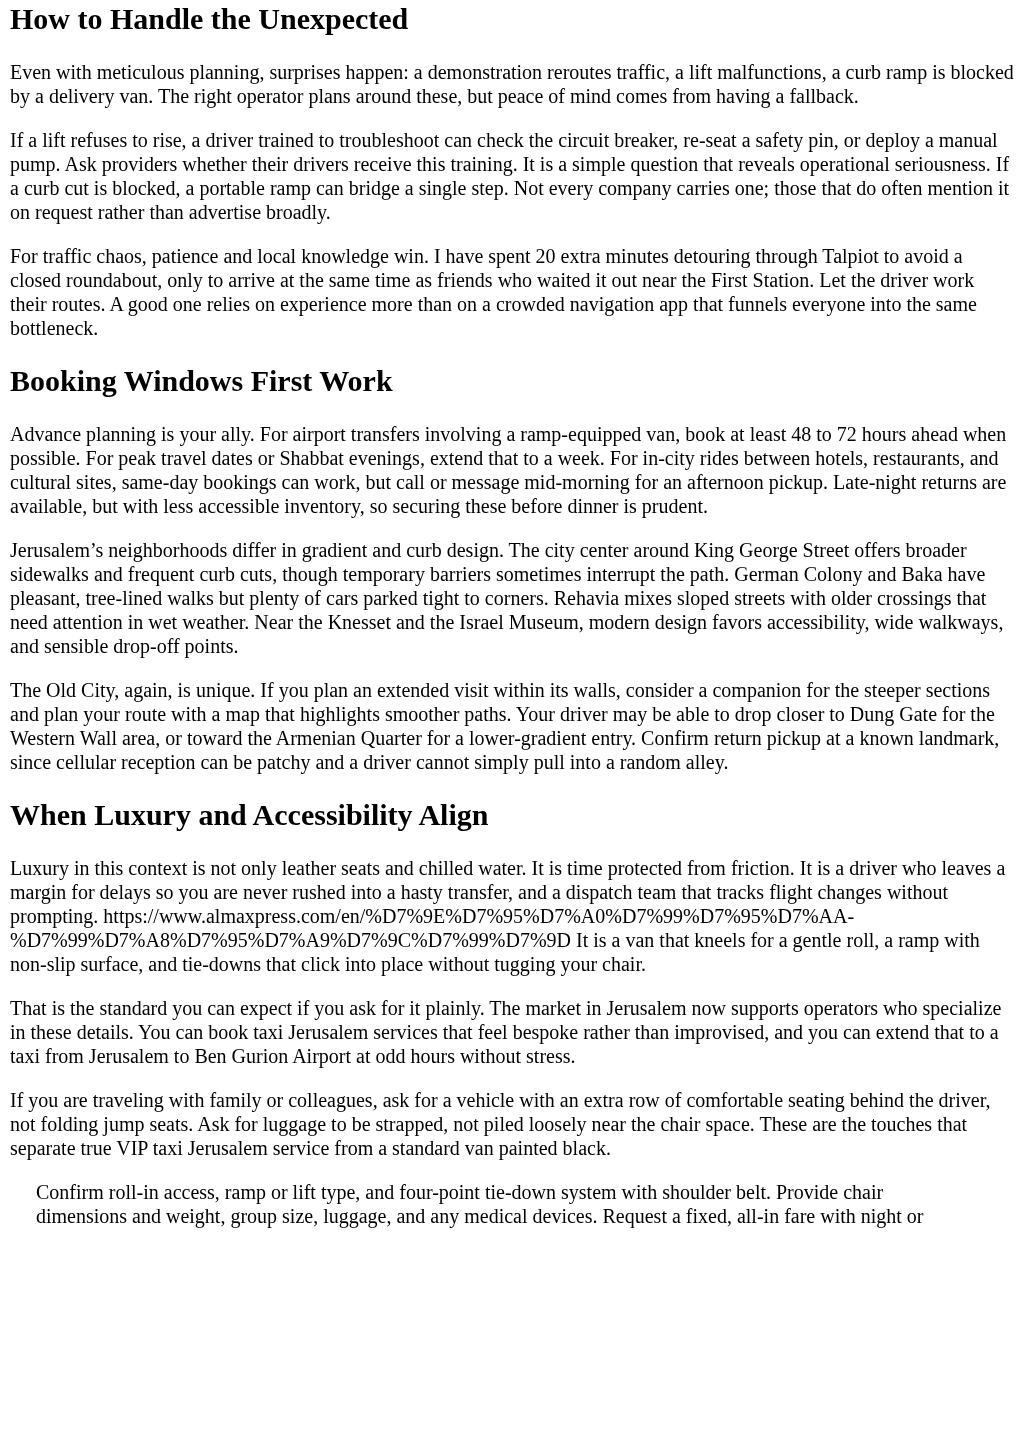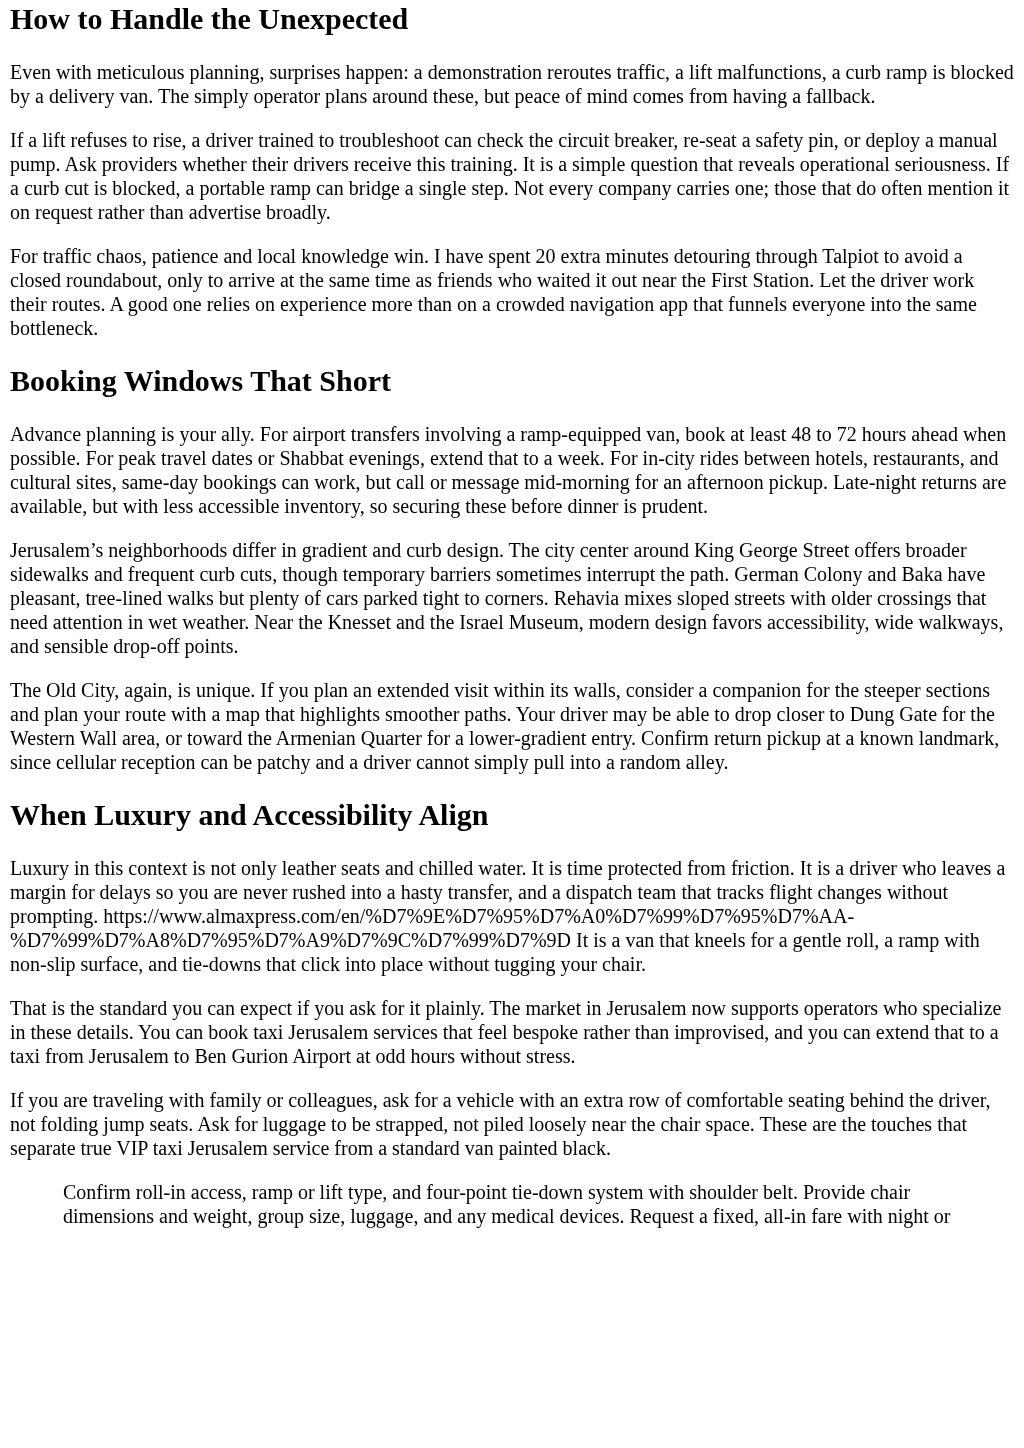--- a/index.html
+++ b/index.html
@@ -27,44 +27,44 @@
     font-weight: bold;
     margin: 24px 0;
   }
   .page section:first-child h2 {
     margin-top: 2px;
   }
   p {
     margin: 20px 0;
   }
   blockquote {
-    margin: 20px 50px 20px 53px;
+    margin: 20px 50px 20px 26px;
   }
   blockquote p {
     margin: 20px 0;
   }
   .nowrap {
     white-space: nowrap;
     margin-top: 41px;
   }
 </style>
 </head>
 <body>
 
 <div class="page">
 
   <section>
     <h2>How to Handle the Unexpected</h2>
-    <p>Even with meticulous planning, surprises happen: a demonstration reroutes traffic, a lift malfunctions, a curb ramp is blocked by a delivery van. The simply operator plans around these, but peace of mind comes from having a fallback.</p>
+    <p>Even with meticulous planning, surprises happen: a demonstration reroutes traffic, a lift malfunctions, a curb ramp is blocked by a delivery van. The right operator plans around these, but peace of mind comes from having a fallback.</p>
     <p>If a lift refuses to rise, a driver trained to troubleshoot can check the circuit breaker, re-seat a safety pin, or deploy a manual pump. Ask providers whether their drivers receive this training. It is a simple question that reveals operational seriousness. If a curb cut is blocked, a portable ramp can bridge a single step. Not every company carries one; those that do often mention it on request rather than advertise broadly.</p>
     <p>For traffic chaos, patience and local knowledge win. I have spent 20 extra minutes detouring through Talpiot to avoid a closed roundabout, only to arrive at the same time as friends who waited it out near the First Station. Let the driver work their routes. A good one relies on experience more than on a crowded navigation app that funnels everyone into the same bottleneck.</p>
   </section>
 
   <section>
-    <h2>Booking Windows That Short</h2>
+    <h2>Booking Windows First Work</h2>
     <p>Advance planning is your ally. For airport transfers involving a ramp-equipped van, book at least 48 to 72 hours ahead when possible. For peak travel dates or Shabbat evenings, extend that to a week. For in-city rides between hotels, restaurants, and cultural sites, same-day bookings can work, but call or message mid-morning for an afternoon pickup. Late-night returns are available, but with less accessible inventory, so securing these before dinner is prudent.</p>
   </section>
 
   <section>
     <p>Jerusalem’s neighborhoods differ in gradient and curb design. The city center around King George Street offers broader sidewalks and frequent curb cuts, though temporary barriers sometimes interrupt the path. German Colony and Baka have pleasant, tree-lined walks but plenty of cars parked tight to corners. Rehavia mixes sloped streets with older crossings that need attention in wet weather. Near the Knesset and the Israel Museum, modern design favors accessibility, wide walkways, and sensible drop-off points.</p>
     <p>The Old City, again, is unique. If you plan an extended visit within its walls, consider a companion for the steeper sections and plan your route with a map that highlights smoother paths. Your driver may be able to drop closer to Dung Gate for the Western Wall area, or toward the Armenian Quarter for a lower-gradient entry. Confirm return pickup at a known landmark, since cellular reception can be patchy and a driver cannot simply pull into a random alley.</p>
   </section>
 
   <section>
     <h2>When Luxury and Accessibility Align</h2>

